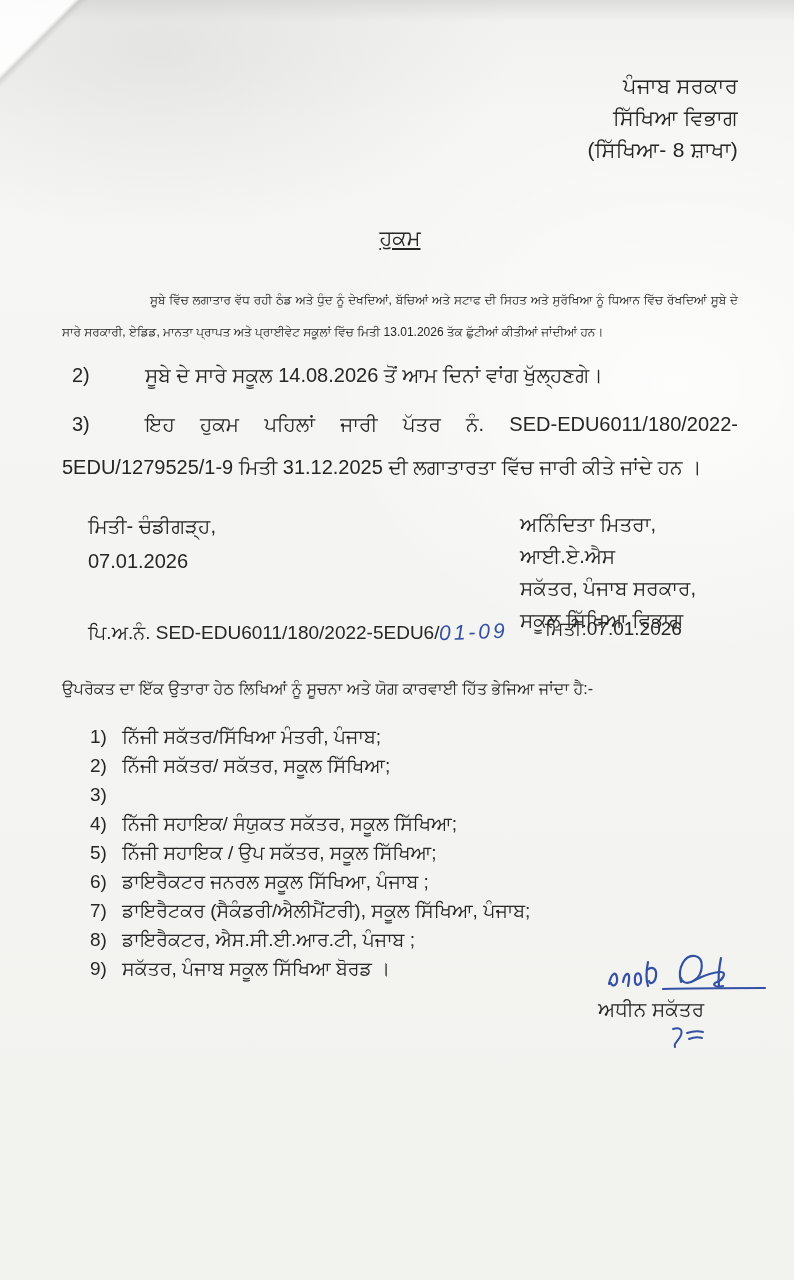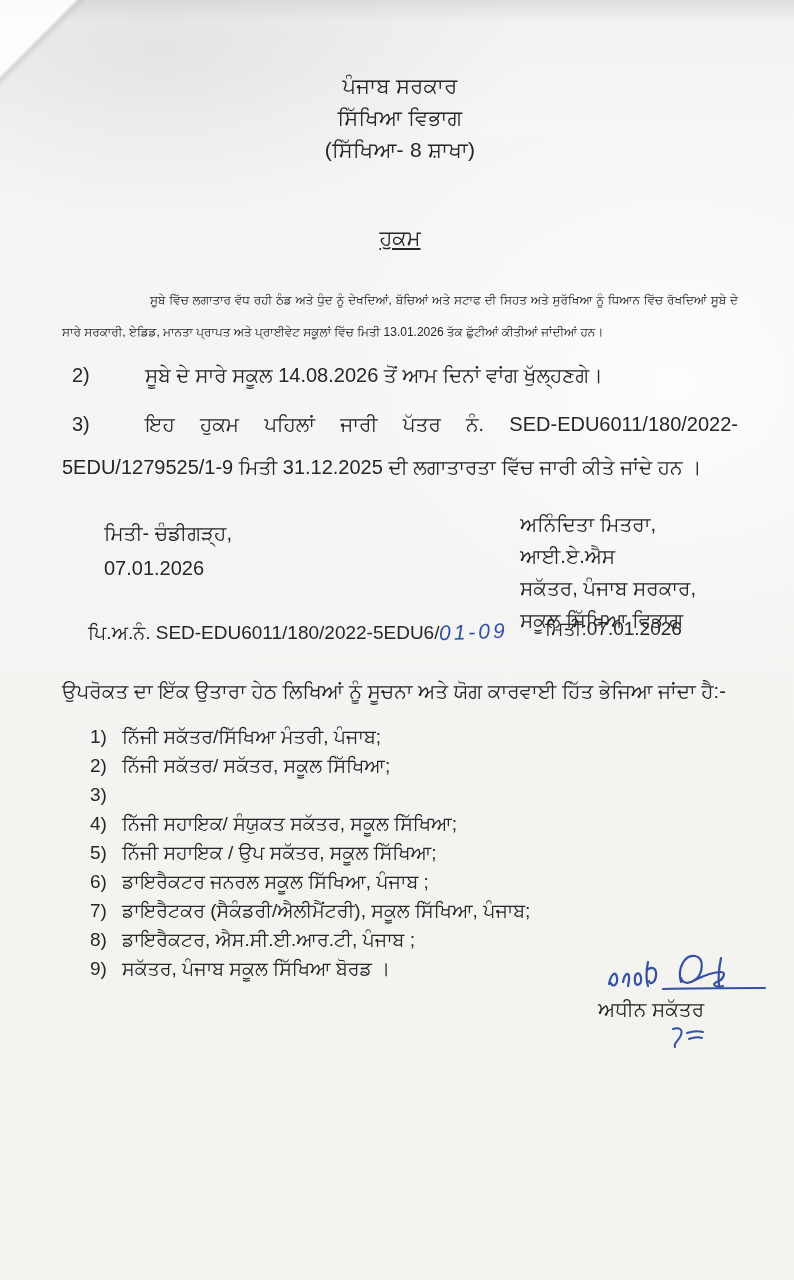--- a/index.html
+++ b/index.html
@@ -22,46 +22,46 @@
   
   .page::before{
     content:"";
     position:absolute;left:-30px;top:-30px;width:140px;height:140px;
     background:linear-gradient(135deg, rgba(255,255,255,0.9) 48%, rgba(190,190,188,0.5) 50%, rgba(0,0,0,0) 53%);
     pointer-events:none;
   }
   .content{position:absolute;left:62px;right:56px;top:0;}
   .center{text-align:center;}
   .doc-header{margin-top:70px;font-size:21px;line-height:31px;letter-spacing:0.3px;}
-  .doc-header div{margin-bottom:1px;}
+  .doc-header div{margin-bottom:1px;text-align:right;}
   .order-title{margin-top:61px;font-size:21px;}
   .order-title span{text-decoration:underline;text-underline-offset:3px;}
   .para1{
     margin-top:34px;
     font-size:12px;line-height:32px;
     text-align:justify;
     text-indent:88px;
   }
   .num-para{margin-top:6px;font-size:20px;line-height:43px;text-align:justify;}
   .num-para .num{display:inline-block;width:73px;margin-left:10px;text-indent:0;}
   .sig-date-row{position:absolute;left:62px;right:56px;top:508px;}
-  .place-date{position:absolute;left:26px;top:8px;font-size:20px;line-height:35px;margin-left:16px;}
+  .place-date{position:absolute;left:26px;top:1px;font-size:20px;line-height:35px;}
   .signatory{position:absolute;left:458px;top:0;width:212px;font-size:20px;line-height:32px;}
   .endorse-row{position:absolute;left:62px;right:56px;top:620px;font-size:19px;}
   .endorse-ref{position:absolute;left:26px;top:0;white-space:nowrap;}
   .handwritten{
     color:#3350a5;
     font-size:21px;
     letter-spacing:3px;
     transform:rotate(-2deg);
     display:inline-block;
     font-style:italic;
   }
   .endorse-date{position:absolute;left:483px;top:-2px;}
-  .dist-intro{position:absolute;left:62px;right:56px;top:680px;font-size:20px;}
+  .dist-intro{position:absolute;left:62px;right:56px;top:680px;font-size:16px;}
   .dist-list{position:absolute;left:62px;top:722px;font-size:19px;line-height:29px;}
   .dist-row{display:flex;}
   .dist-row .dnum{width:32px;margin-left:28px;flex:0 0 auto;}
   .sig-block{position:absolute;left:598px;top:948px;width:180px;}
   .sig-scrawl{display:block;margin:0 auto;}
   .sig-designation{font-size:20px;margin-top:-6px;}
   .sig-initials{display:block;margin:2px auto 0 auto;}
 </style>
 </head>
 <body>

